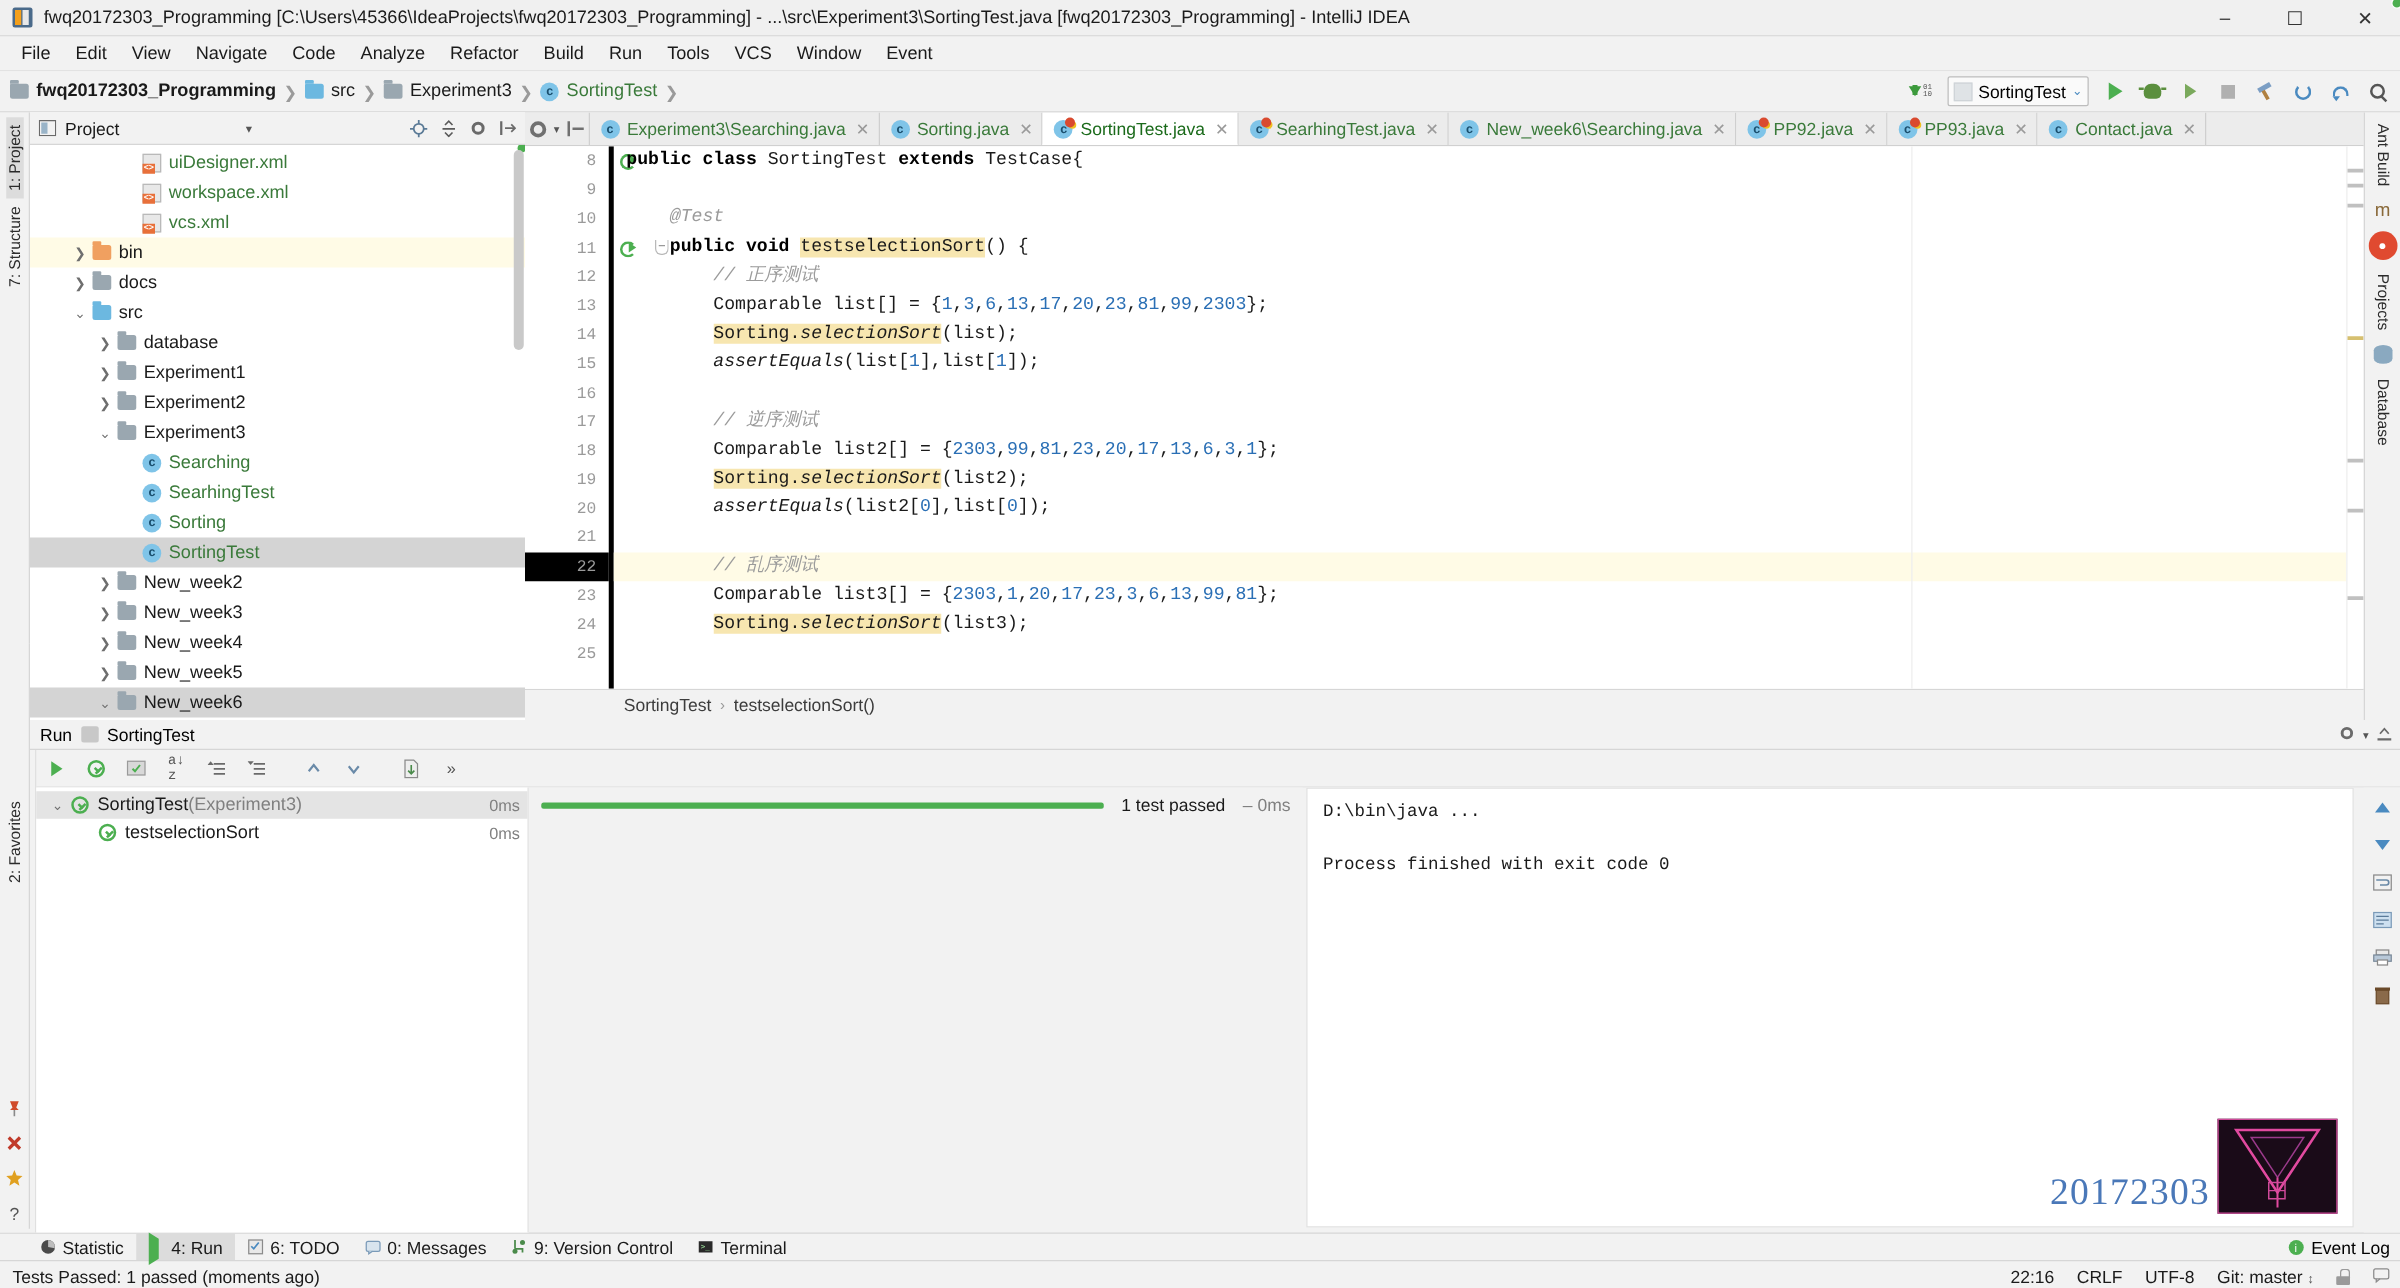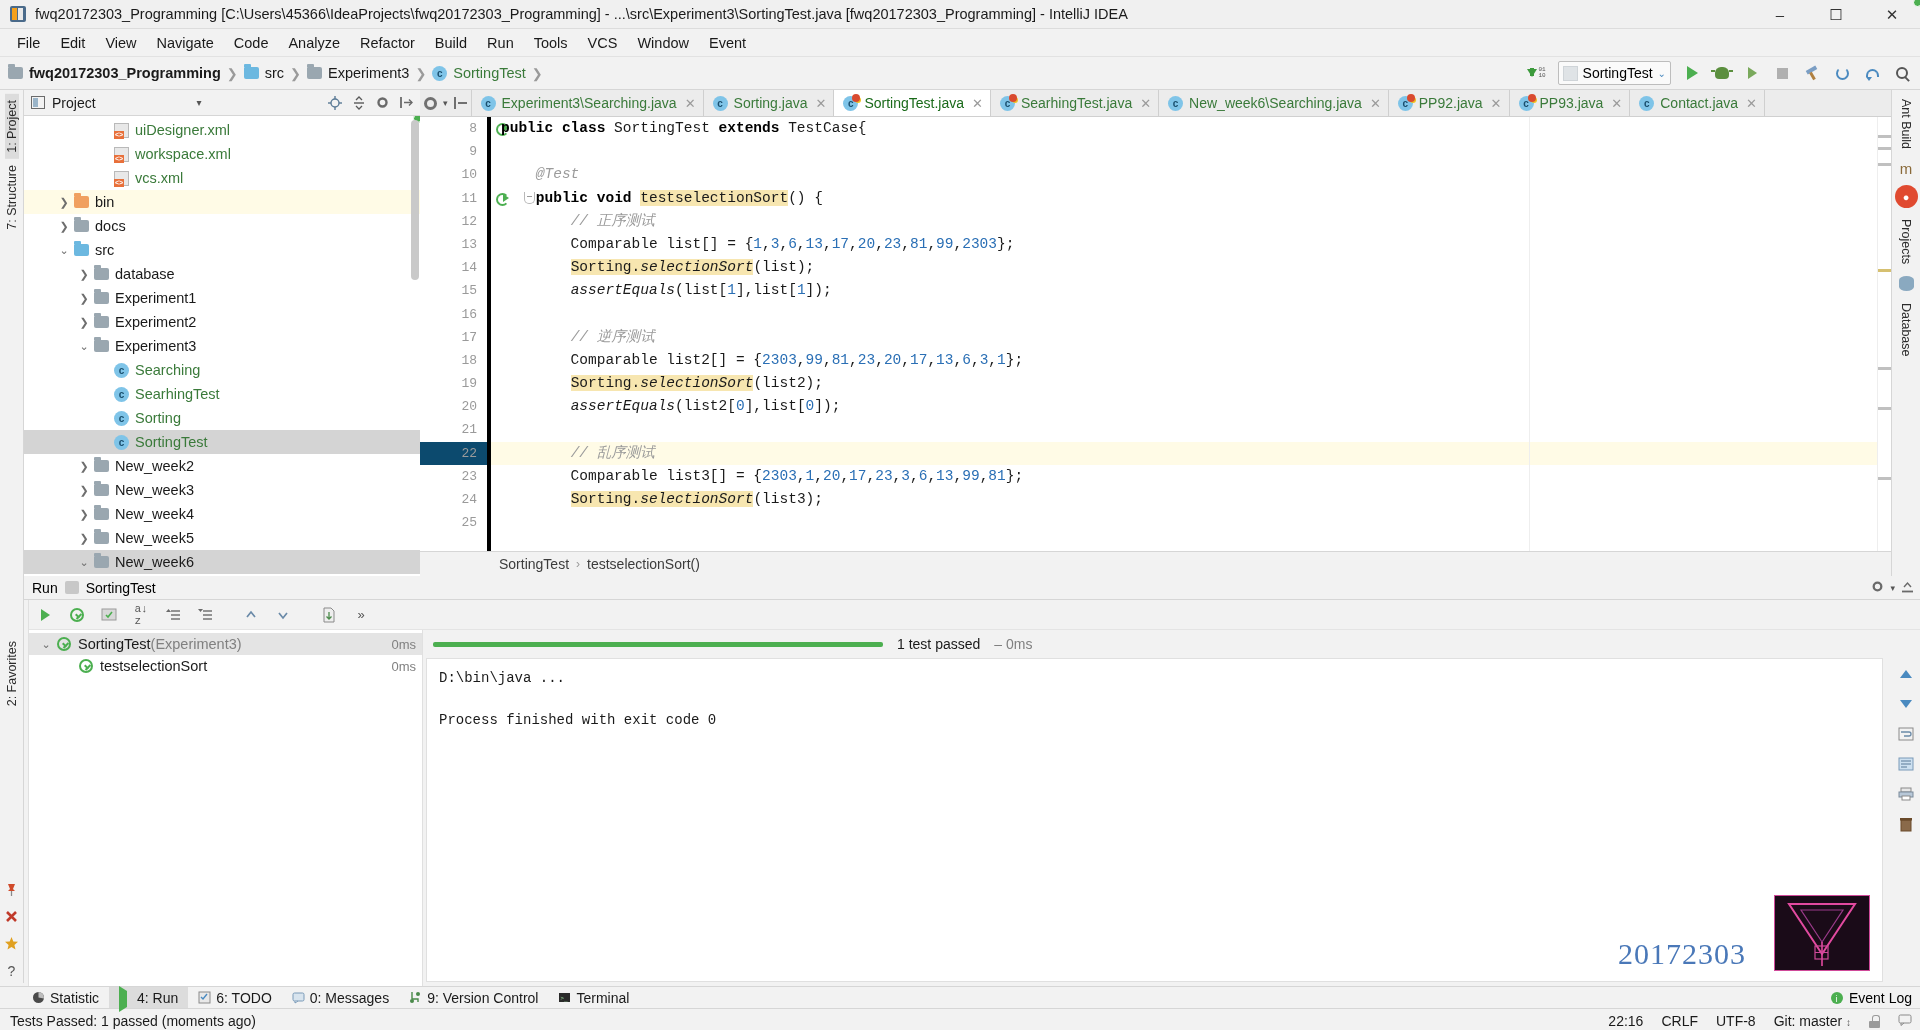--- a/index.html
+++ b/index.html
@@ -264,21 +264,21 @@
     position: absolute; right: -48px; top: 4px; width: 11px; height: 13px;
     background: #f2c230; border-radius: 50% 50% 30% 30%;
   }
   .gline .fold {
     position: absolute; right: -48px; top: 5px; width: 11px; height: 12px;
     border: 1px solid #b9b9b9; border-top: none; border-radius: 0 0 5px 5px;
   }
   .gline .fold::after {
     content: ""; position: absolute; left: 2px; top: 4px; width: 5px; height: 1px; background: #9a9a9a;
   }
-  .gline.hl { background: #0c4a6e; }
+  .gline.hl { background: #000000; }
   #code-col {
     flex: 1; position: relative; border-left: 4px solid #000000;
   }
   .cline {
     height: 23.2px; line-height: 23.2px; font-family: "Liberation Mono", monospace;
     font-size: 14.5px; white-space: pre; color: #1a1a1a; padding-left: 10px;
   }
   .cline.hl { background: #fffbe6; }
   .k { color: #000; font-weight: bold; }
   .cmt { color: #9b9b9b; font-style: italic; }
@@ -380,21 +380,21 @@
   }
   #progress-row .pr-text { font-size: 14px; color: #1a1a1a; }
   #progress-row .pr-time { font-size: 14px; color: #808080; }
   #console {
     flex: 1; background: #fff; border: 1px solid #e0e0e0; margin: 0 8px 4px 3px;
     padding: 9px 12px; font-family: "Liberation Mono", monospace; font-size: 14px;
     color: #1a1a1a; position: relative; overflow: hidden;
   }
   #console .cl { height: 21px; line-height: 21px; white-space: pre; }
   #watermark {
-    position: absolute; right: 12px; bottom: 10px; display: flex; align-items: flex-end; gap: 28px;
+    position: absolute; right: 12px; bottom: 10px; display: flex; align-items: flex-end; gap: 6px;
   }
   #watermark .wm-num {
     font-size: 30px; color: #4a78b8; font-family: "Liberation Serif", serif; letter-spacing: 1px;
   }
   #watermark .wm-logo {
     width: 96px; height: 76px; background: #1a0b18; border: 1px solid #d04a9a; position: relative;
     overflow: hidden;
   }
   #console-side {
     width: 29px; flex: none; background: #f2f2f2; display: flex; flex-direction: column;
@@ -948,21 +948,21 @@
                 <span style="width:28px;flex:none"></span>
                 <span class="twisty"></span>
                 <span style="margin-right:7px;display:inline-flex">
                   <span class="check-circle"></span>
                 </span>
                 <span>testselectionSort</span>
                 <span class="tt-time">0ms</span>
               </div>
             </div>
         </div>
-        <div style="flex:1;display:flex;flex-direction:column;min-width:0">
+        <div style="flex:1;display:flex;flex-direction:row;min-width:0">
           <div id="progress-row">
             <div id="progress-bar"></div>
             <span class="pr-text">1 test passed</span>
             <span class="pr-time">– 0ms</span>
           </div>
           <div style="flex:1;display:flex;min-height:0">
             <div id="console">
               <div id="console-lines">
                   <div class="cl">D:\bin\java ...</div>
                   <div class="cl"> </div>

